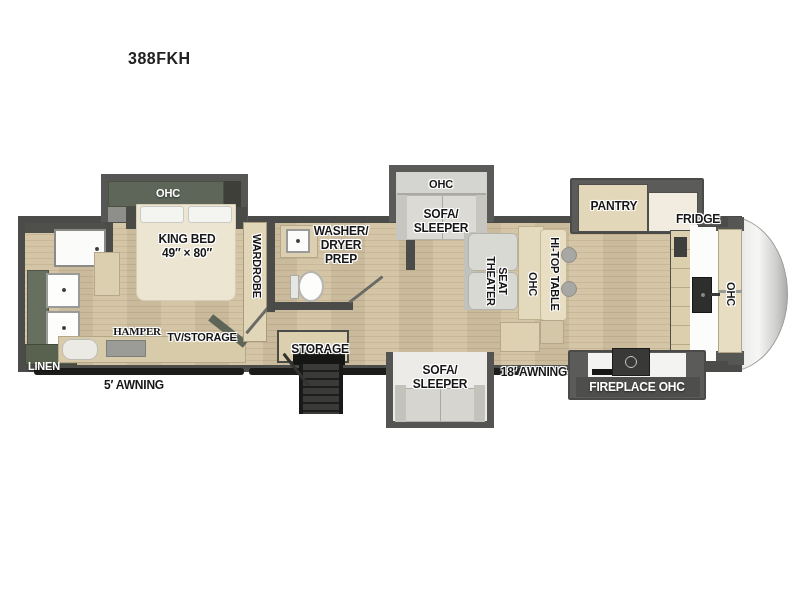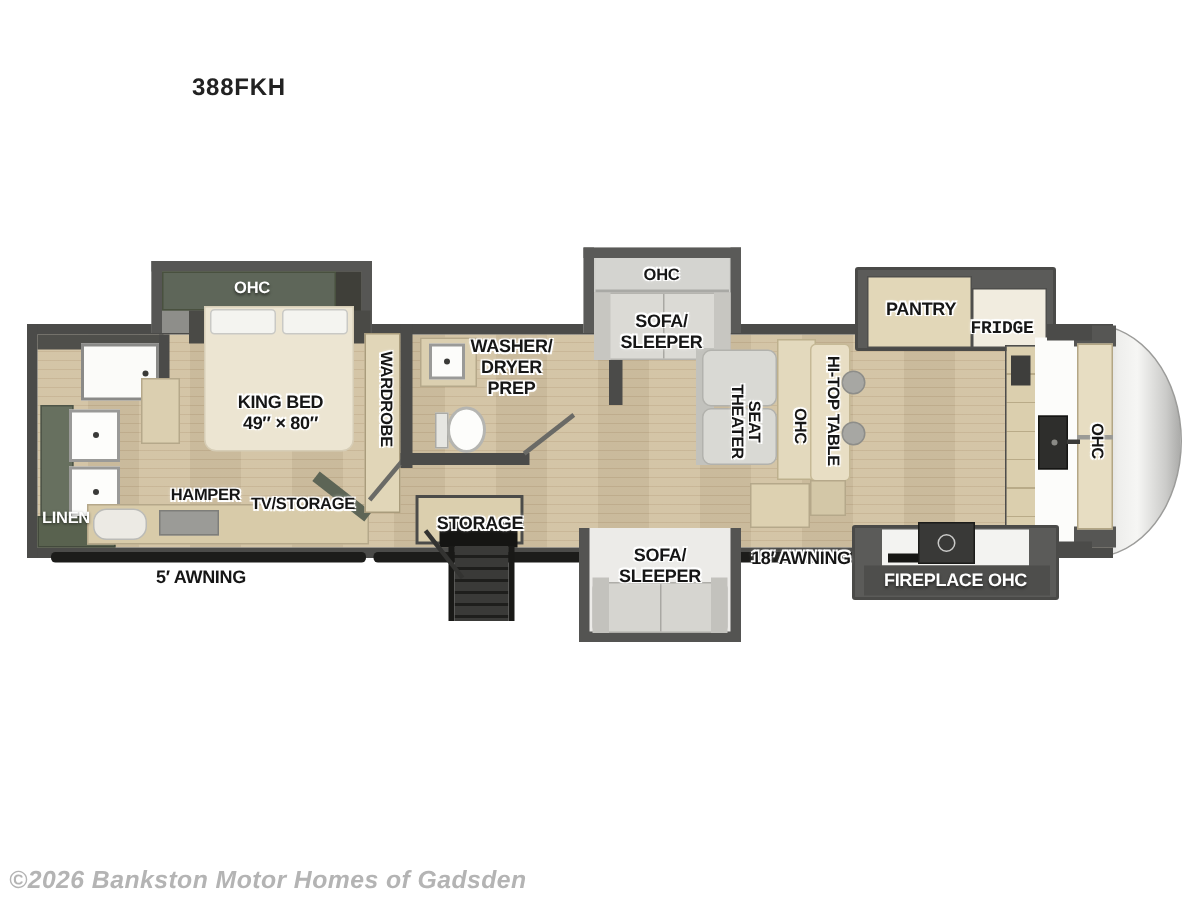--- a/index.html
+++ b/index.html
@@ -130,51 +130,50 @@
 
   <div class="abs" style="left:568px;top:350px;width:138px;height:50px;background:#5b5b59;border:2px solid #4a4a48;border-radius:2px;"></div>
   <div class="abs" style="left:588px;top:353px;width:98px;height:24px;background:#f3f3f1;"></div>
   <div class="abs" style="left:592px;top:369px;width:22px;height:6px;background:#161614;"></div>
   <div class="abs" style="left:612px;top:348px;width:38px;height:28px;background:#393937;border:1px solid #1c1c1a;">
     <span class="abs" style="left:12px;top:7px;width:12px;height:12px;border:1px solid #cacac8;border-radius:50%;"></span>
   </div>
   <div class="abs" style="left:576px;top:377px;width:124px;height:20px;background:#4e4e4c;"></div>
 
   <div class="lbl lbl-w f11" style="left:168px;top:193px;">OHC</div>
-  <div class="lbl f12" style="left:187px;top:275px;">
+  <div class="lbl f12" style="left:187px;top:246px;">
     <div>KING BED</div>
     <div>49″ × 80″</div>
   </div>
   <div class="lbl lbl-v f11" style="left:256px;top:266px;">WARDROBE</div>
-  <div class="lbl lbl-w f11" style="left:44px;top:346px;">LINEN</div>
-  <div class="lbl f11" style="left:137px;top:331px;">HAMPER</div>
+  <div class="lbl lbl-w f11" style="left:44px;top:366px;">LINEN</div>
+  <div class="lbl f11" style="left:137px;top:331px;font-family:Liberation Serif, serif;">HAMPER</div>
   <div class="lbl f11" style="left:202px;top:337px;">TV/STORAGE</div>
   <div class="lbl f12" style="left:341px;top:245px;">
     <div>WASHER/</div>
     <div>DRYER</div>
     <div>PREP</div>
   </div>
   <div class="lbl f12" style="left:320px;top:349px;">STORAGE</div>
   <div class="lbl f11" style="left:441px;top:184px;">OHC</div>
   <div class="lbl f12" style="left:441px;top:221px;">
     <div>SOFA/</div>
     <div>SLEEPER</div>
   </div>
   <div class="lbl lbl-v f11" style="left:496px;top:281px;">
     <div>THEATER</div>
     <div>SEAT</div>
   </div>
   <div class="lbl lbl-v f11" style="left:532px;top:284px;">OHC</div>
   <div class="lbl lbl-v f11" style="left:554px;top:274px;">HI-TOP TABLE</div>
   <div class="lbl f12" style="left:614px;top:206px;">PANTRY</div>
-  <div class="lbl f12" style="left:668px;top:219px;font-family:Liberation Mono, monospace;">FRIDGE</div>
+  <div class="lbl f12" style="left:698px;top:219px;">FRIDGE</div>
   <div class="lbl f12" style="left:440px;top:377px;">
     <div>SOFA/</div>
     <div>SLEEPER</div>
   </div>
   <div class="lbl lbl-w f12" style="left:637px;top:387px;">FIREPLACE OHC</div>
   <div class="lbl lbl-v f11" style="left:730px;top:294px;">OHC</div>
   <div class="lbl f12" style="left:134px;top:385px;">5′ AWNING</div>
   <div class="lbl f12" style="left:534px;top:372px;">18′ AWNING</div>
 
-  <div class="abs" style="left:6px;top:578px;font-size:16.5px;font-weight:bold;font-style:italic;color:#b4b4b4;letter-spacing:.3px;">©2026 Bankston Motor Homes of Gadsden</div>
 
 </div>
 
 </body></html>

